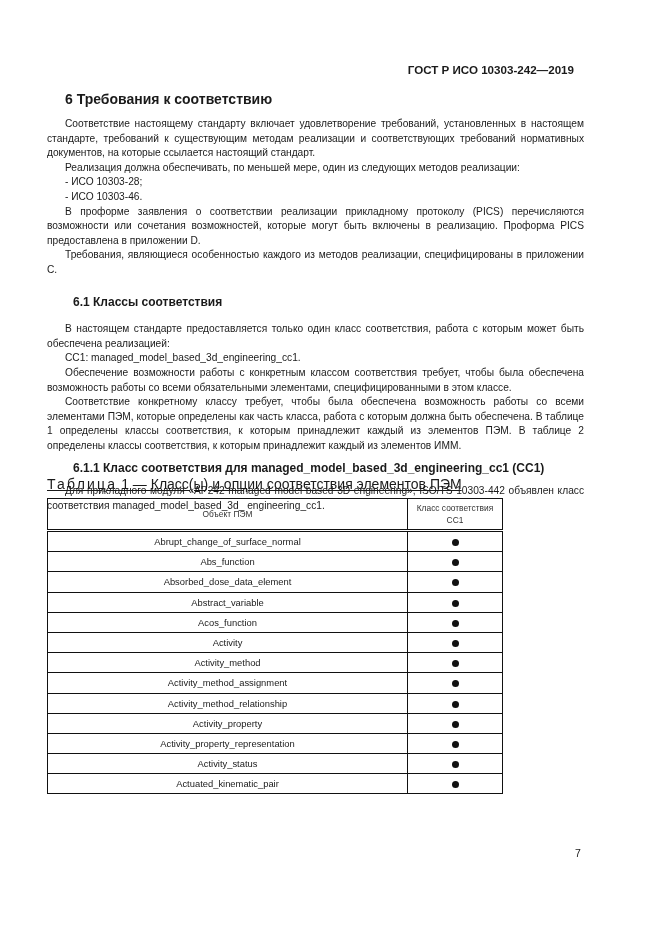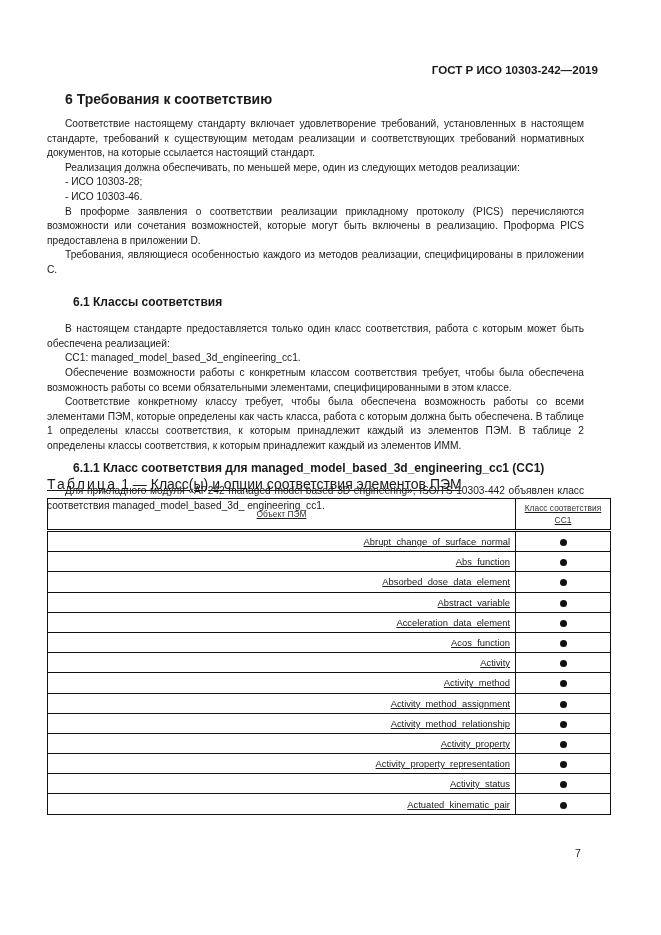--- a/index.html
+++ b/index.html
@@ -1,31 +1,31 @@
 <!DOCTYPE html>
 <html><head>
 <meta charset="utf-8">
 <style>
   html, body { margin: 0; padding: 0; background: #ffffff; }
   body { width: 661px; height: 935px; position: relative; overflow: hidden;
          font-family: "Liberation Sans", sans-serif; color: #1a1a1a; }
-  .header-code { position: absolute; top: 63px; right: 63px; font-weight: bold; font-size: 11.6px; }
+  .header-code { position: absolute; top: 63px; right: 87px; font-weight: bold; font-size: 11.6px; }
   .content { position: absolute; left: 47px; width: 537px; top: 90px; font-size: 10.2px; line-height: 14.6px; }
   h1 { font-size: 14px; font-weight: bold; margin: 0 0 9px 18px; line-height: 18px; }
   h2 { font-size: 12px; font-weight: bold; margin: 8px; padding-left: 18px; line-height: 14.6px; }
   p { margin: 0; text-align: justify; text-indent: 18px; }
   .gap { height: 9px; }
   b { font-weight: normal; }
   .table-caption { position: absolute; left: 47px; top: 476px; font-size: 14px; text-decoration: underline; }
   .table-caption .spaced { letter-spacing: 2.2px; }
-  table { position: absolute; left: 47px; top: 498px; width: 564px; border-collapse: collapse; font-size: 9.4px; text-decoration: underline; }
+  table { position: absolute; left: 47px; top: 498px; width: 456px; border-collapse: collapse; font-size: 9.4px; }
   td, th { border: 1px solid #111; padding: 0 5px; }
   th { font-weight: normal; font-size: 8.4px; color: #333; height: 30px; line-height: 12px; border-bottom: 3px double #111; }
   td { height: 19.2px; line-height: 13px; }
-  td.obj { text-align: right; }
+  td.obj { text-align: center; }
   td.mark { text-align: center; width: 84px; }
   .dot { display: inline-block; width: 7px; height: 7px; border-radius: 50%; background: #111; vertical-align: middle; }
   .page-num { position: absolute; left: 575px; top: 847px; font-size: 10.5px; }
 </style>
 </head>
 <body>
 
 <div class="header-code">ГОСТ Р ИСО 10303-242—2019</div>
 
 <div class="content">
@@ -69,24 +69,20 @@
       </tr>
       <tr>
         <td class="obj">Absorbed_dose_data_element</td>
         <td class="mark"><span class="dot"></span></td>
       </tr>
       <tr>
         <td class="obj">Abstract_variable</td>
         <td class="mark"><span class="dot"></span></td>
       </tr>
       <tr>
-        <td class="obj">Acceleration_data_element</td>
-        <td class="mark"><span class="dot"></span></td>
-      </tr>
-      <tr>
         <td class="obj">Acos_function</td>
         <td class="mark"><span class="dot"></span></td>
       </tr>
       <tr>
         <td class="obj">Activity</td>
         <td class="mark"><span class="dot"></span></td>
       </tr>
       <tr>
         <td class="obj">Activity_method</td>
         <td class="mark"><span class="dot"></span></td>

